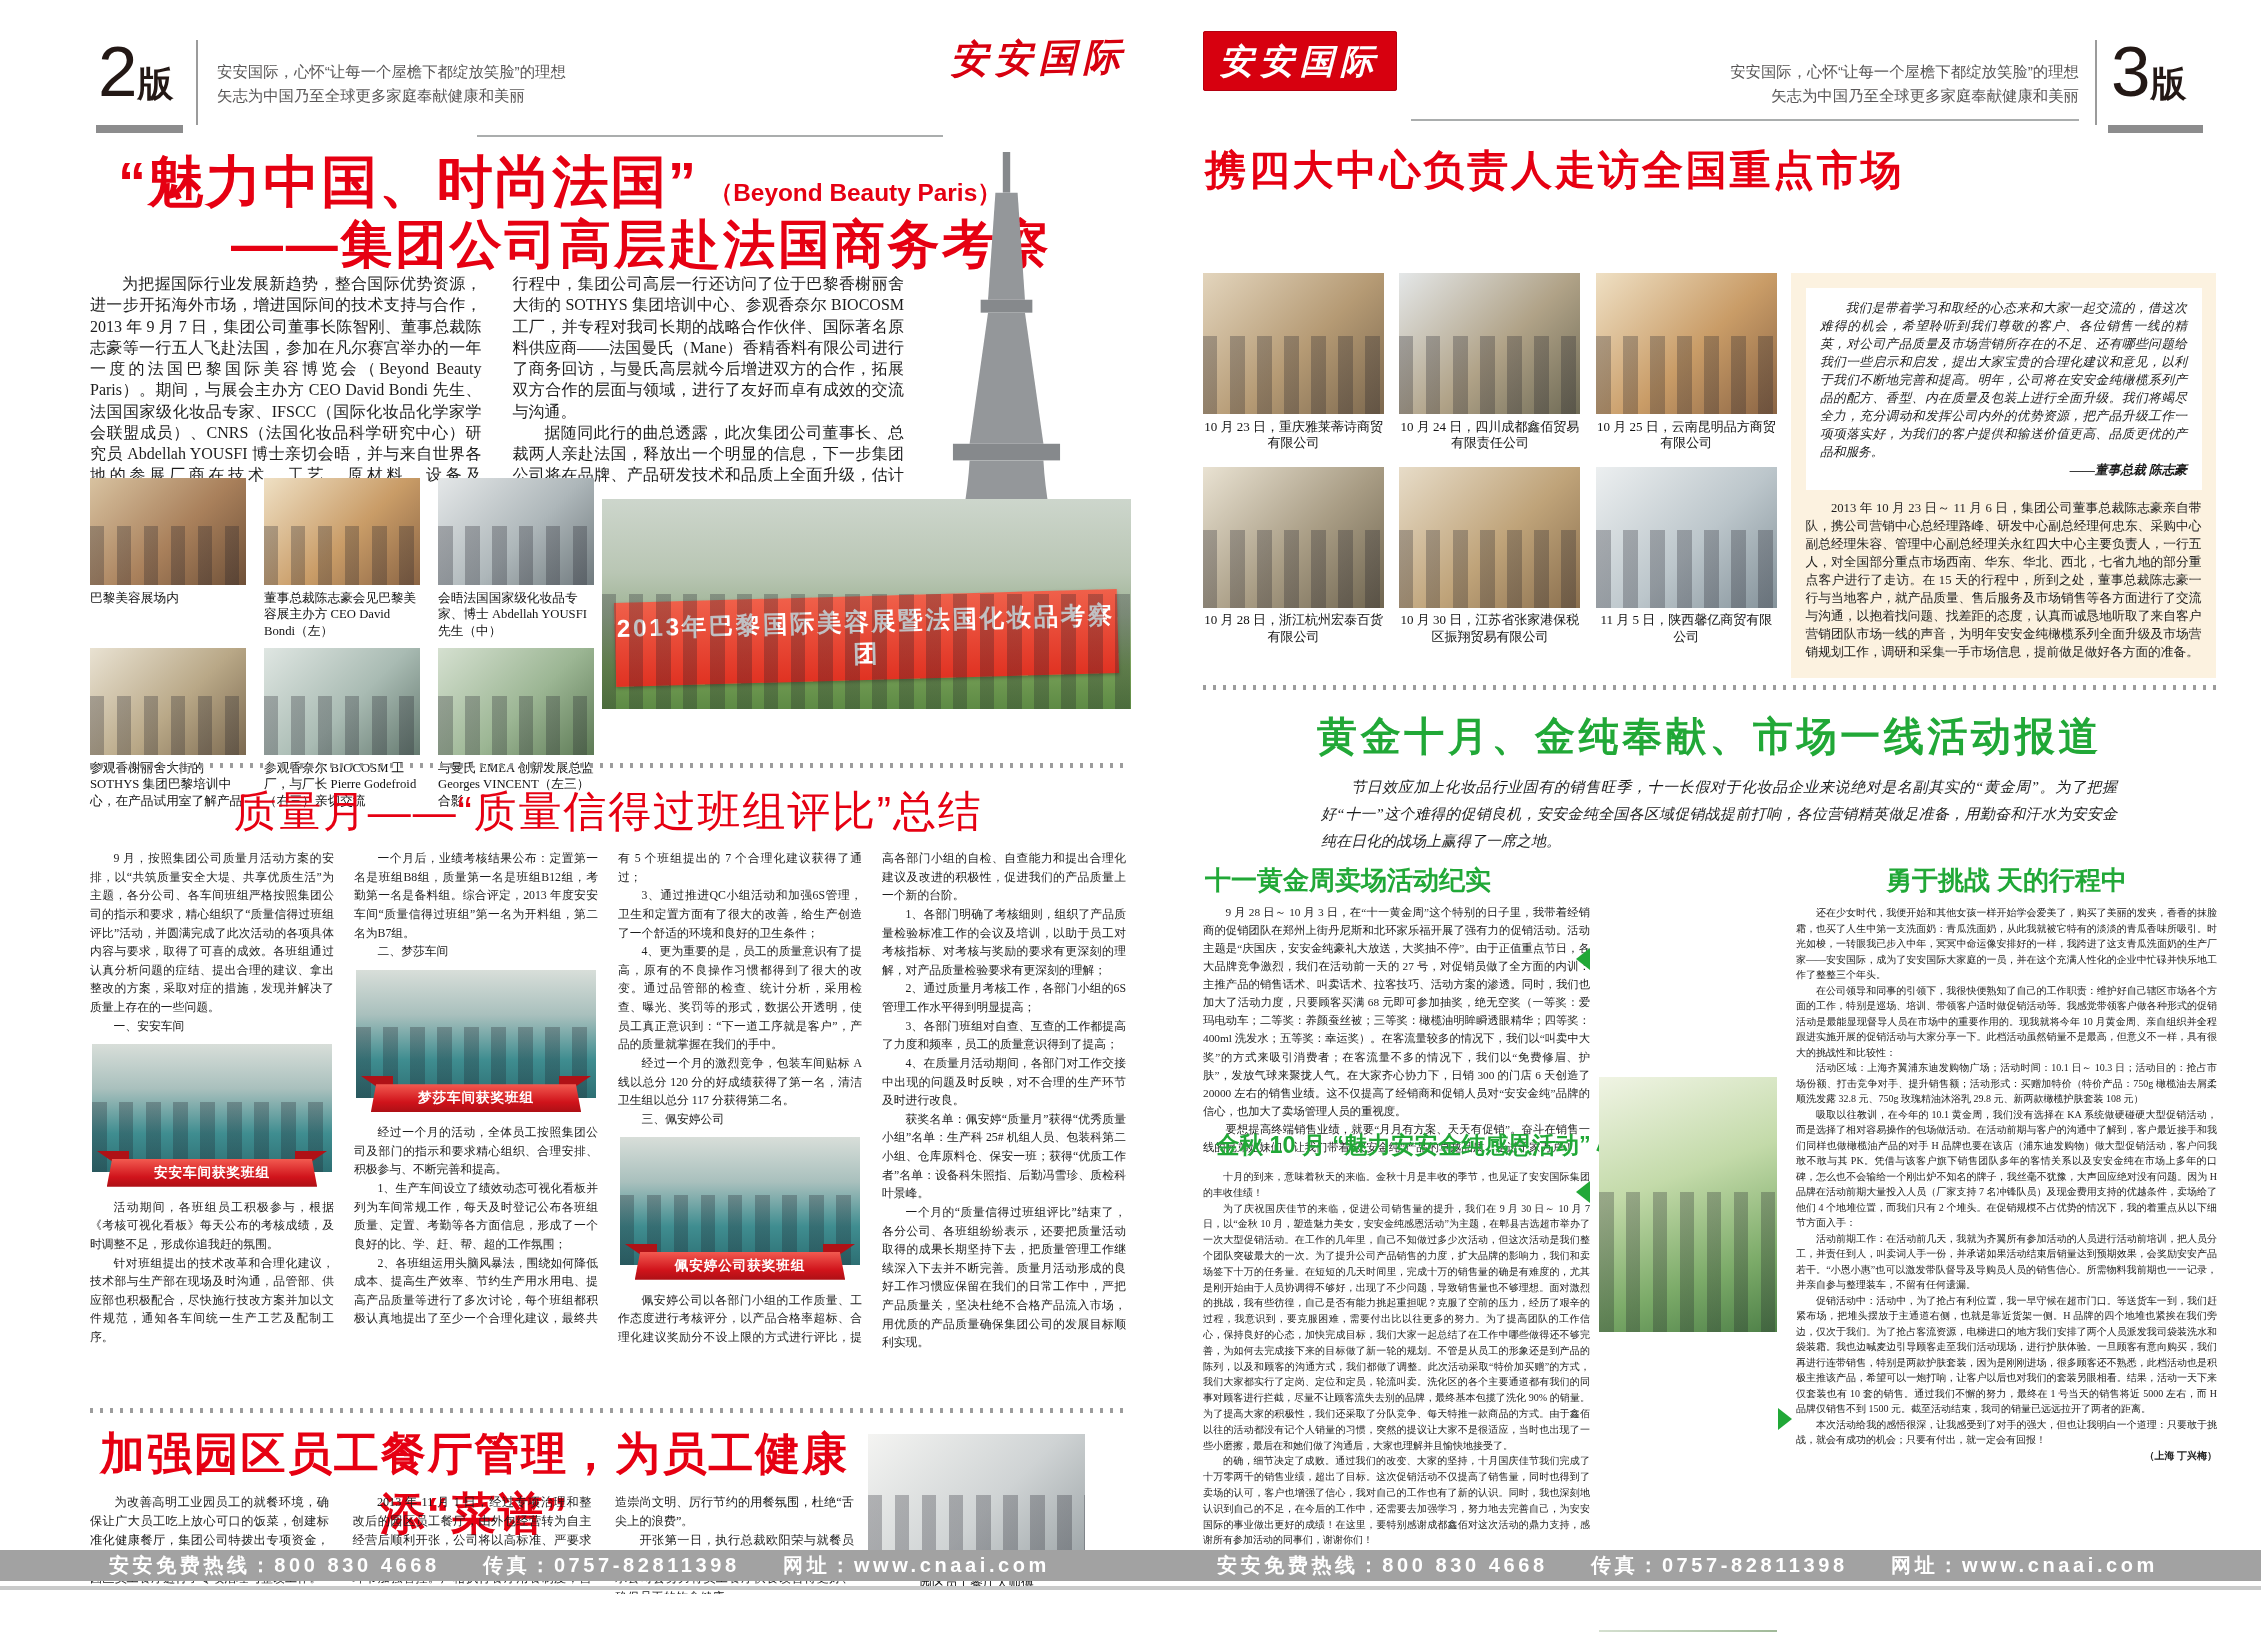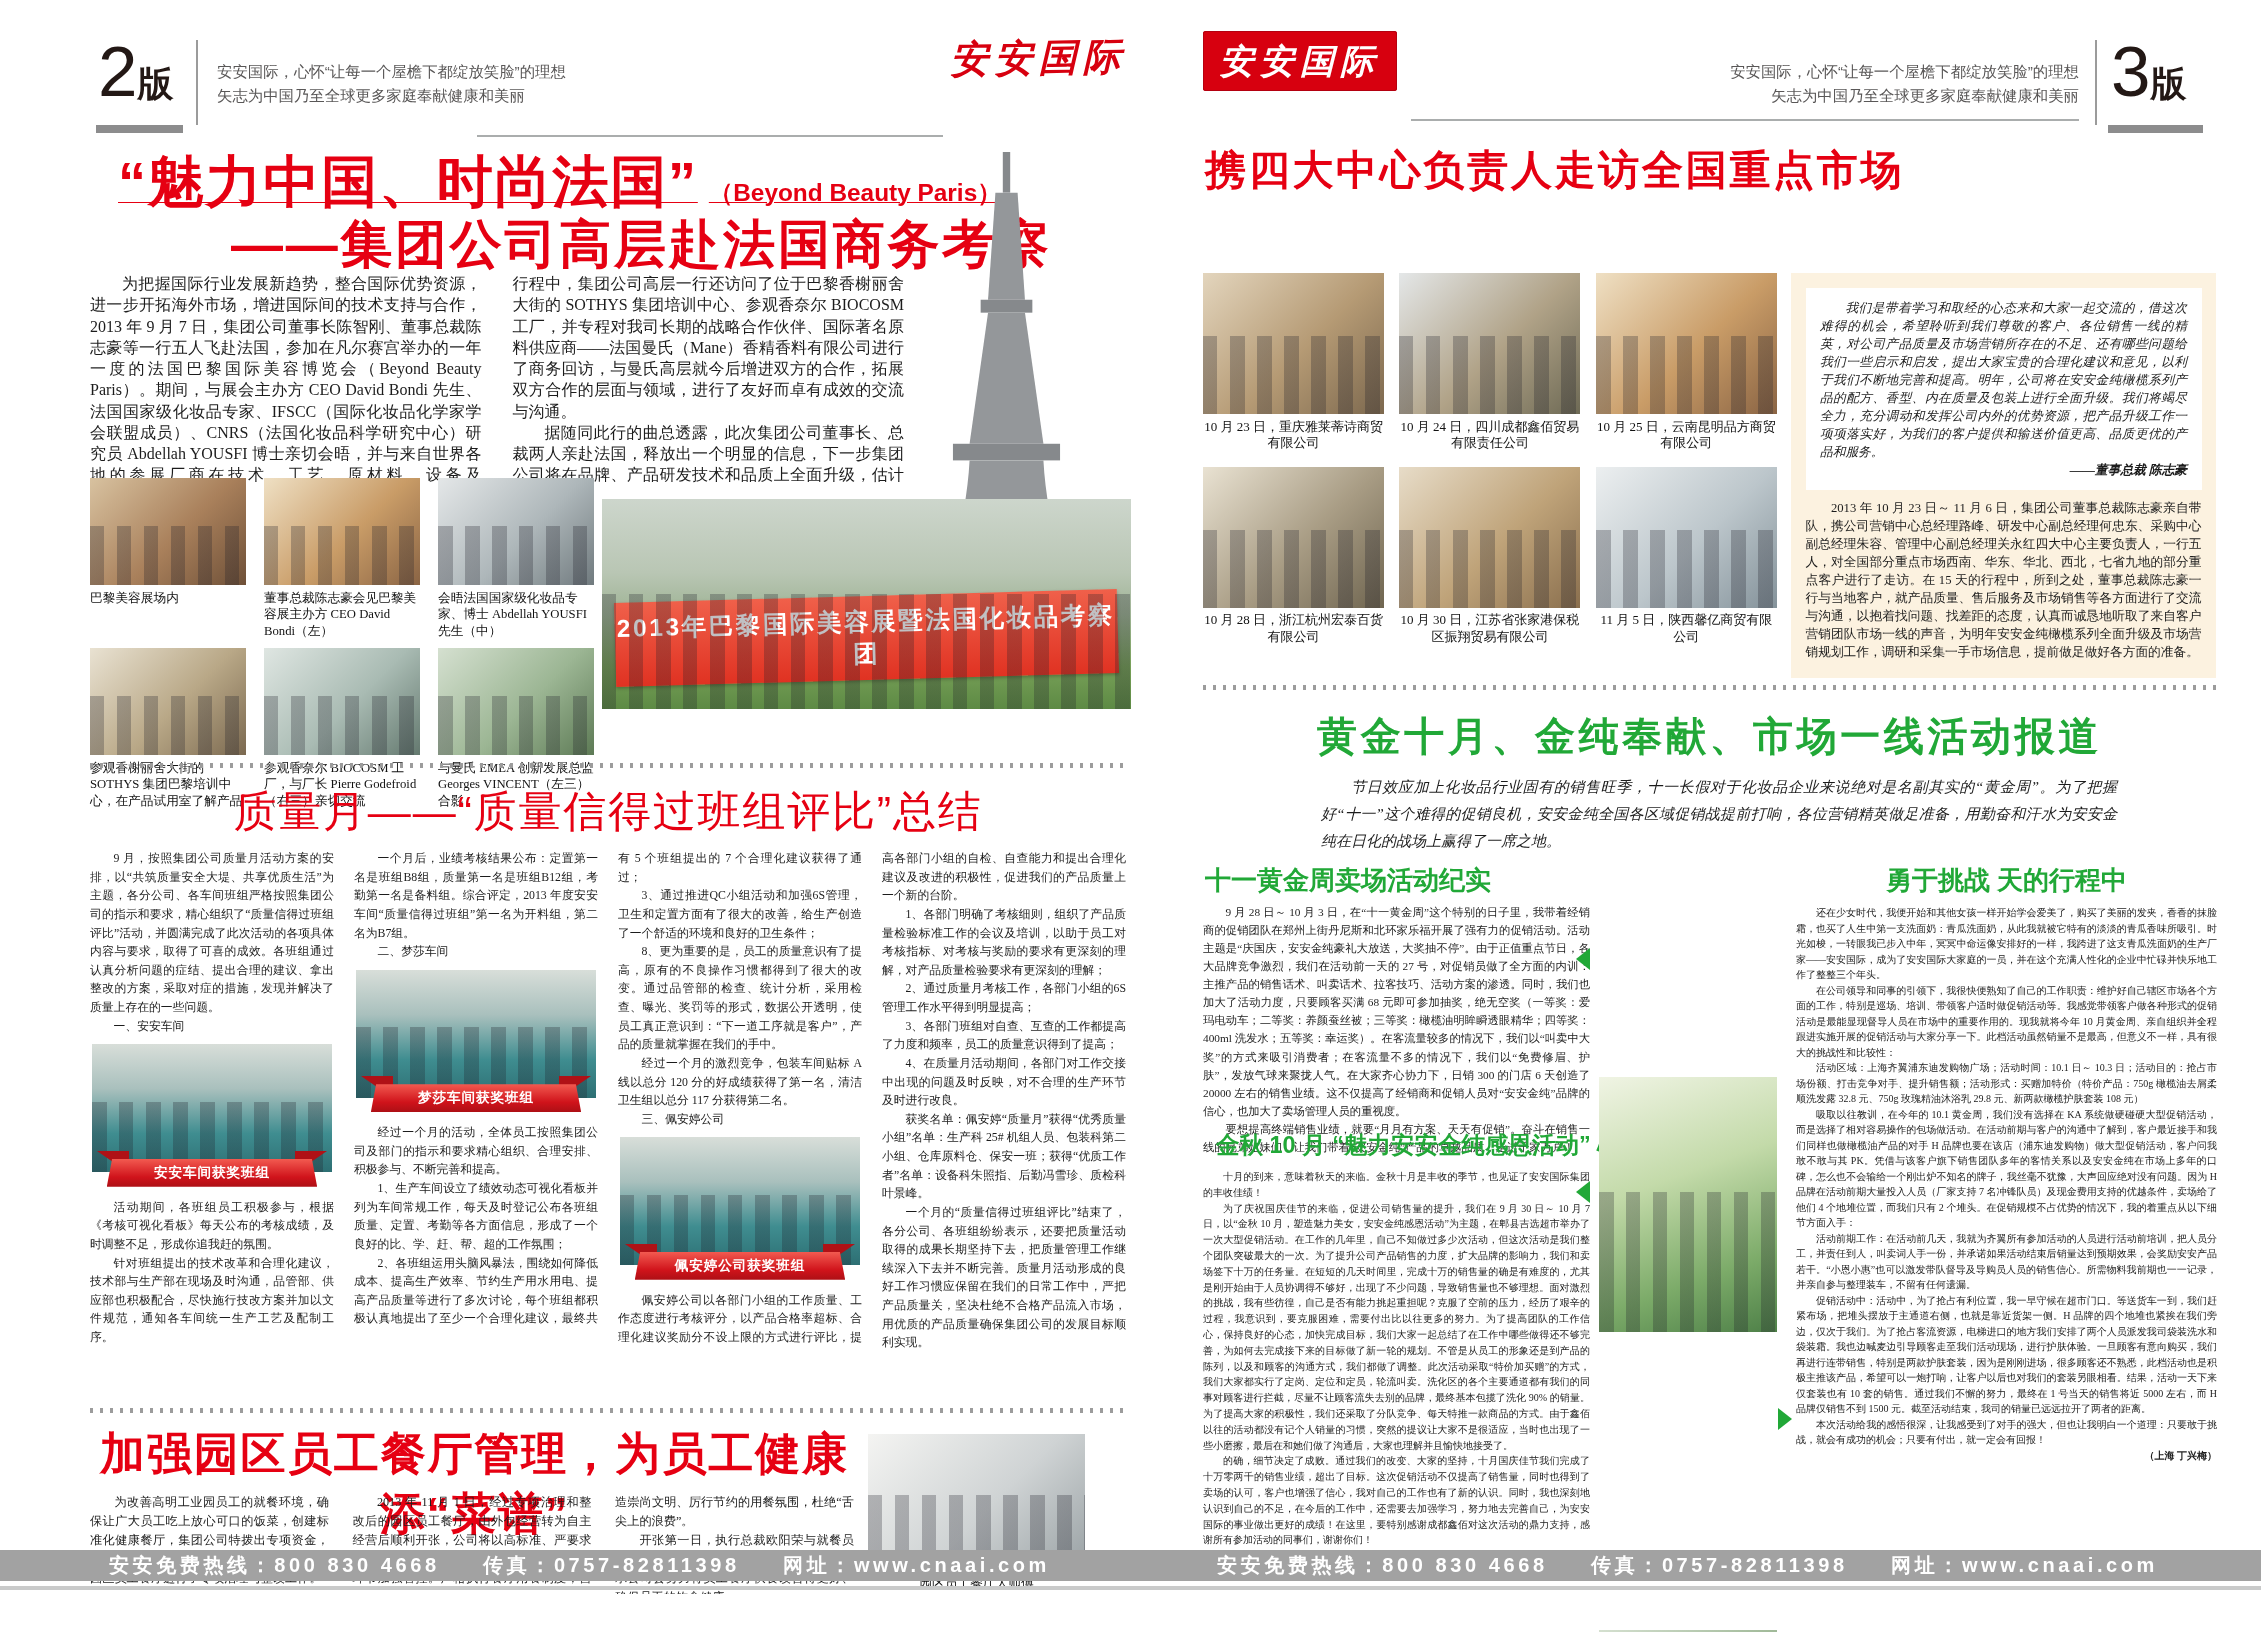--- a/index.html
+++ b/index.html
@@ -133,21 +133,21 @@
     </div>
     <div class="abs graybar" style="left:96px;top:125px;width:87px;"></div>
     <div class="abs vline" style="left:196px;top:40px;height:85px;"></div>
     <div class="abs tagline" style="left:217px;top:60px;width:561px;">
       <div>安安国际，心怀“让每一个屋檐下都绽放笑脸”的理想</div>
       <div>矢志为中国乃至全球更多家庭奉献健康和美丽</div>
     </div>
     <div class="abs hline" style="left:477px;top:135px;width:466px;"></div>
     <div class="abs logo-script logo-red-text" style="left:950px;top:33px;">安安国际</div>
 
-    <div class="abs a1t red sans" style="left:118px;top:145px;text-decoration:underline;">
+    <div class="abs a1t red sans" style="left:118px;top:145px;">
       <span class="cn">“魅力中国、时尚法国”</span><span class="en">（Beyond Beauty Paris）</span>
     </div>
     <div class="abs a1t2 red sans" style="left:231px;top:210px;">——集团公司高层赴法国商务考察</div>
 
     <div class="abs jtext clip" style="left:90px;top:273px;width:814px;height:213px;font-size:16px;line-height:1.33;">
       <div class="cols2">
         <p>为把握国际行业发展新趋势，整合国际优势资源，进一步开拓海外市场，增进国际间的技术支持与合作，2013 年 9 月 7 日，集团公司董事长陈智刚、董事总裁陈志豪等一行五人飞赴法国，参加在凡尔赛宫举办的一年一度的法国巴黎国际美容博览会（Beyond Beauty Paris）。期间，与展会主办方 CEO David Bondi 先生、法国国家级化妆品专家、IFSCC（国际化妆品化学家学会联盟成员）、CNRS（法国化妆品科学研究中心）研究员 Abdellah YOUSFI 博士亲切会晤，并与来自世界各地的参展厂商在技术、工艺、原材料、设备及 OEM/ODM 代工等方面进行了意项洽谈。在为期十天的行程中，集团公司高层一行还访问了位于巴黎香榭丽舍大街的 SOTHYS 集团培训中心、参观香奈尔 BIOCOSM 工厂，并专程对我司长期的战略合作伙伴、国际著名原料供应商——法国曼氏（Mane）香精香料有限公司进行了商务回访，与曼氏高层就今后增进双方的合作，拓展双方合作的层面与领域，进行了友好而卓有成效的交流与沟通。</p>
         <p>据随同此行的曲总透露，此次集团公司董事长、总裁两人亲赴法国，释放出一个明显的信息，下一步集团公司将在品牌、产品研发技术和品质上全面升级，估计今冬或明春会有重大的举措出台。</p>
       </div>
     </div>
@@ -216,21 +216,21 @@
         <figure class="qfig">
           <div class="ph ph-team ppl"></div>
           <div class="ribwrap">
               <div class="ribbon">梦莎车间获奖班组</div>
             </div>
         </figure>
         <p>经过一个月的活动，全体员工按照集团公司及部门的指示和要求精心组织、合理安排、积极参与、不断完善和提高。</p>
         <p>1、生产车间设立了绩效动态可视化看板并列为车间常规工作，每天及时登记公布各班组质量、定置、考勤等各方面信息，形成了一个良好的比、学、赶、帮、超的工作氛围；</p>
         <p>2、各班组运用头脑风暴法，围绕如何降低成本、提高生产效率、节约生产用水用电、提高产品质量等进行了多次讨论，每个班组都积极认真地提出了至少一个合理化建议，最终共有 5 个班组提出的 7 个合理化建议获得了通过；</p>
         <p>3、通过推进QC小组活动和加强6S管理，卫生和定置方面有了很大的改善，给生产创造了一个舒适的环境和良好的卫生条件；</p>
-        <p>8、更为重要的是，员工的质量意识有了提高，原有的不良操作习惯都得到了很大的改变。通过品管部的检查、统计分析，采用检查、曝光、奖罚等的形式，数据公开透明，使员工真正意识到：“下一道工序就是客户”，产品的质量就掌握在我们的手中。</p>
+        <p>4、更为重要的是，员工的质量意识有了提高，原有的不良操作习惯都得到了很大的改变。通过品管部的检查、统计分析，采用检查、曝光、奖罚等的形式，数据公开透明，使员工真正意识到：“下一道工序就是客户”，产品的质量就掌握在我们的手中。</p>
         <p>经过一个月的激烈竞争，包装车间贴标 A 线以总分 120 分的好成绩获得了第一名，清洁卫生组以总分 117 分获得第二名。</p>
         <p>三、佩安婷公司</p>
         <figure class="qfig">
           <div class="ph ph-team ppl"></div>
           <div class="ribwrap">
               <div class="ribbon">佩安婷公司获奖班组</div>
             </div>
         </figure>
         <p>佩安婷公司以各部门小组的工作质量、工作态度进行考核评分，以产品合格率超标、合理化建议奖励分不设上限的方式进行评比，提高各部门小组的自检、自查能力和提出合理化建议及改进的积极性，促进我们的产品质量上一个新的台阶。</p>
         <p>1、各部门明确了考核细则，组织了产品质量检验标准工作的会议及培训，以助于员工对考核指标、对考核与奖励的要求有更深刻的理解，对产品质量检验要求有更深刻的理解；</p>

